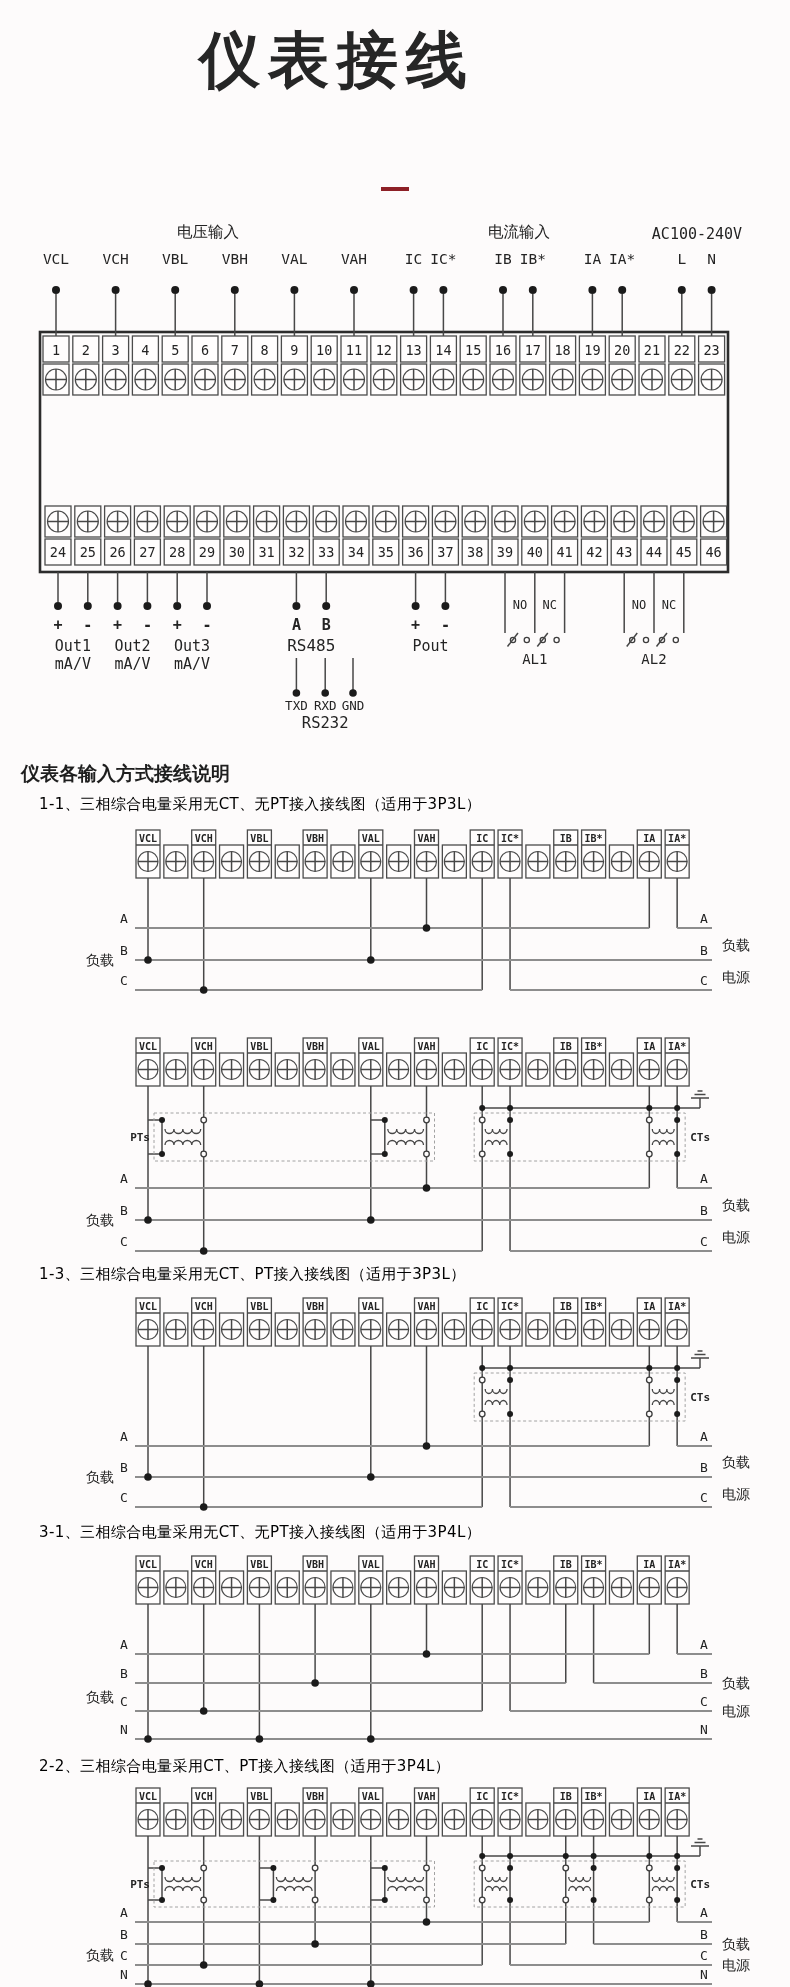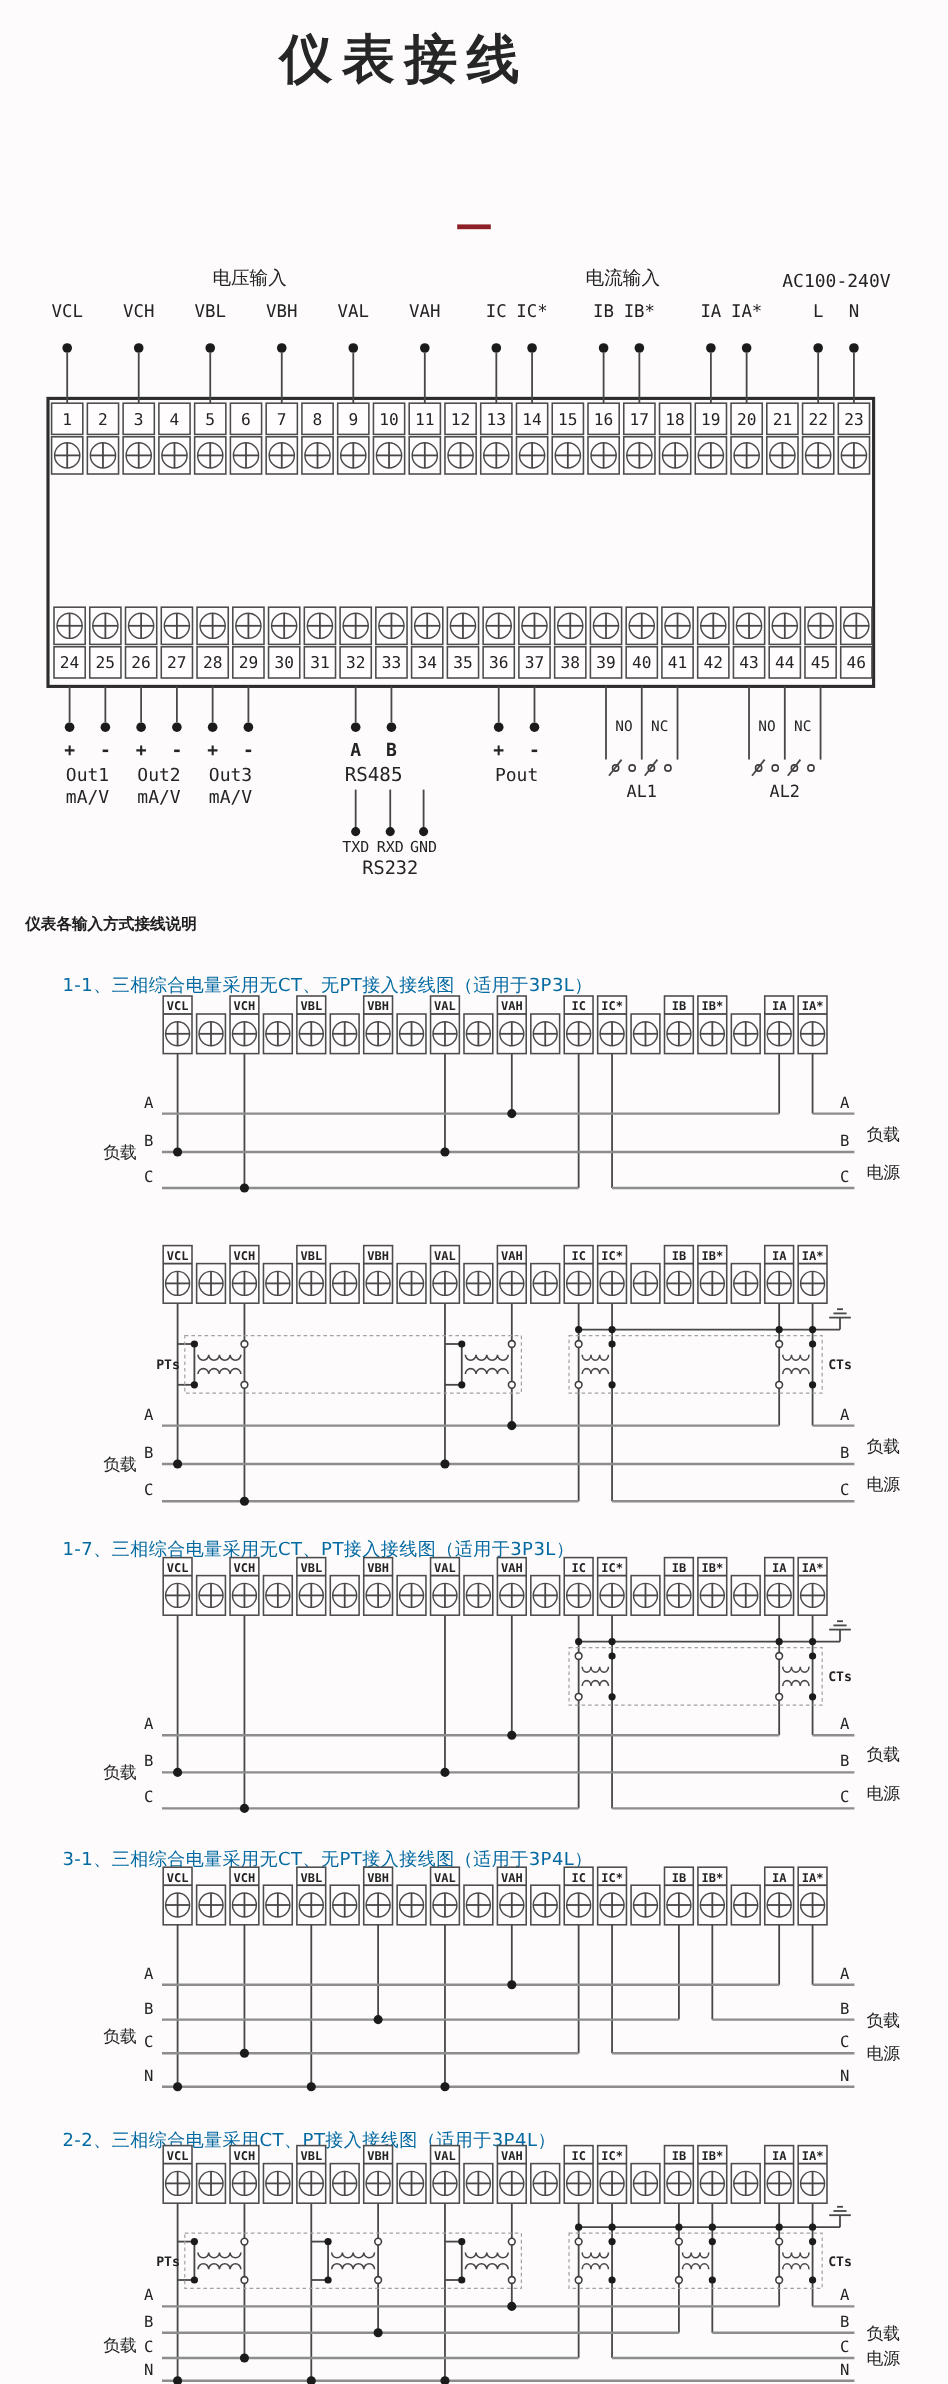--- a/index.html
+++ b/index.html
@@ -1,22 +1,22 @@
 <!DOCTYPE html>
 <html lang="zh"><head>
 <meta charset="utf-8">
 <style>
   html,body{margin:0;padding:0;background:#ffffff;}
   .page{position:relative;width:790px;height:1987px;background:#fdfbfb;overflow:hidden;
         font-family:"DejaVu Sans",sans-serif;color:#242424;}
   .title{position:absolute;top:20px;left:0;width:674px;text-align:center;
-         font-size:44px;font-weight:bold;letter-spacing:8px;color:#262626;}
+         font-size:61px;font-weight:bold;letter-spacing:8px;color:#262626;}
   .divider{position:absolute;left:381px;top:187px;width:28px;height:4px;background:#8d2026;}
-  .section-heading{position:absolute;left:21px;top:761px;font-size:13px;font-weight:bold;color:#1e1e1e;}
-  .dg-heading{position:absolute;left:52px;font-size:15px;color:#0369a1;letter-spacing:0.4px;margin-top:17px;}
+  .section-heading{position:absolute;left:21px;top:761px;font-size:19px;font-weight:bold;color:#1e1e1e;}
+  .dg-heading{position:absolute;left:39px;font-size:15px;color:#000000;letter-spacing:0.4px;}
   .dgh0{top:795px;} .dgh1{top:1003px;} .dgh2{top:1265px;} .dgh3{top:1523px;} .dgh4{top:1757px;}
   svg.layer{position:absolute;left:0;top:0;}
   
   .w{stroke:#474747;stroke-width:1.5;fill:none;}
   .bus{stroke:#8d8d8d;stroke-width:2;fill:none;}
   .box{fill:#fffdfd;stroke:#4c4c4c;stroke-width:1.3;}
   .body{fill:none;stroke:#2c2c2c;stroke-width:2.6;}
   .scr{fill:#fffdfd;stroke:#4c4c4c;stroke-width:1.2;}
   .dot{fill:#1b1b1b;stroke:none;}
   .oc{fill:#fffdfd;stroke:#3d3d3d;stroke-width:1.3;}
@@ -425,21 +425,21 @@
       <line x1="626.7" y1="646.5" x2="637.2" y2="633" class="w"></line>
       <circle cx="662" cy="640" r="2.6" class="oc"></circle>
       <circle cx="675.8000000000001" cy="640" r="2.6" class="oc"></circle>
       <line x1="656.5" y1="646.5" x2="667" y2="633" class="w"></line>
       <text x="654" y="664" font-size="14" text-anchor="middle" class="tm">AL2</text>
     </svg>
 
   <div class="section-heading">仪表各输入方式接线说明</div>
 
   <div class="dg-heading dgh0">1-1、三相综合电量采用无CT、无PT接入接线图（适用于3P3L）</div>
-  <div class="dg-heading dgh2">1-7、三相综合电量采用无CT、PT接入接线图（适用于3P3L）</div>
+  <div class="dg-heading dgh2">1-3、三相综合电量采用无CT、PT接入接线图（适用于3P3L）</div>
   <div class="dg-heading dgh3">3-1、三相综合电量采用无CT、无PT接入接线图（适用于3P4L）</div>
   <div class="dg-heading dgh4">2-2、三相综合电量采用CT、PT接入接线图（适用于3P4L）</div>
 
   <svg class="layer" id="svg-d0" width="790" height="1987" viewBox="0 0 790 1987">
       <rect x="136" y="830" width="24" height="48" class="box"></rect>
       <line x1="136" y1="845" x2="160" y2="845" class="w"></line>
       <text x="148" y="842" font-size="10" text-anchor="middle" class="tm" font-weight="bold">VCL</text>
       <circle cx="148" cy="861.5" r="10" class="scr"></circle>
       <line x1="148" y1="851.5" x2="148" y2="871.5" class="w"></line>
       <line x1="138" y1="861.5" x2="158" y2="861.5" class="w"></line>

